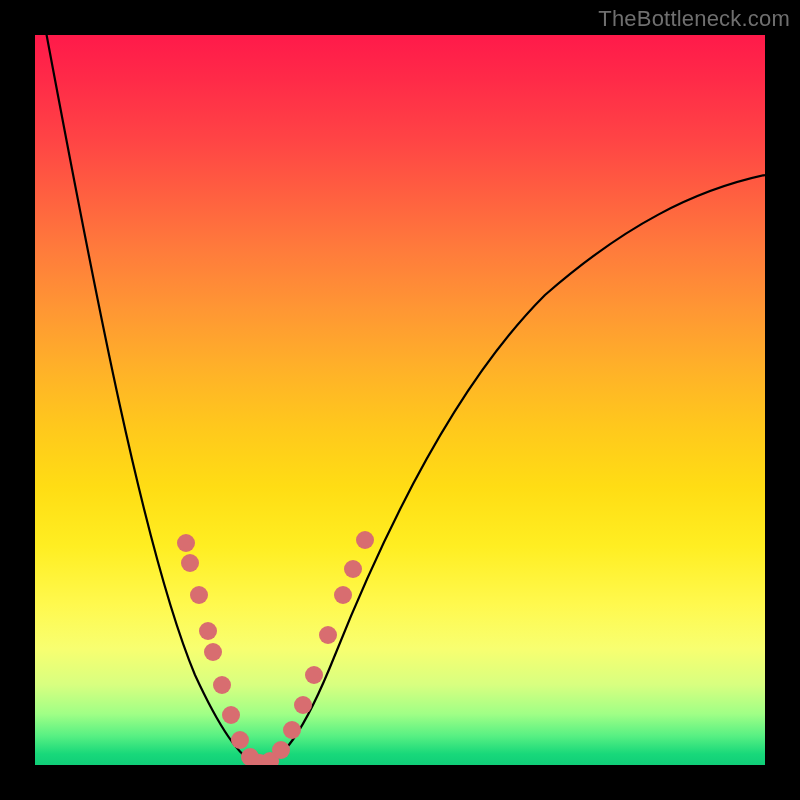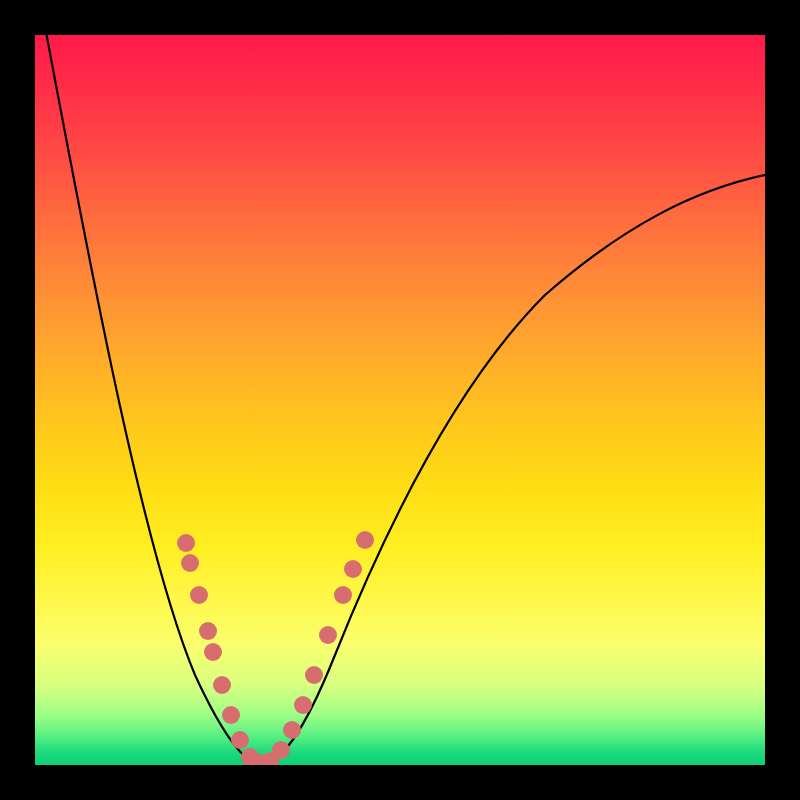--- a/index.html
+++ b/index.html
@@ -74,20 +74,21 @@
   .curve-path {
     fill: none;
     stroke: #000;
     stroke-width: 2.2;
   }
 </style>
 </head>
 <body>
 
 <div class="frame">
+  <div class="watermark">TheBottleneck.com</div>
 
   <div class="plot-area">
     <div class="gradient-bg"></div>
 
     <svg class="curve" viewBox="0 0 730 730" preserveAspectRatio="none">
       <path class="curve-path" d="M 6 -30 C 60 260, 110 520, 160 640 C 190 705, 210 728, 225 729 C 245 729, 268 700, 300 620 C 360 470, 430 340, 510 260 C 590 190, 660 155, 730 140"></path>
       <g id="marker-group">
           <circle cx="151" cy="508" r="9" fill="#d86d70"></circle>
           <circle cx="155" cy="528" r="9" fill="#d86d70"></circle>
           <circle cx="164" cy="560" r="9" fill="#d86d70"></circle>

